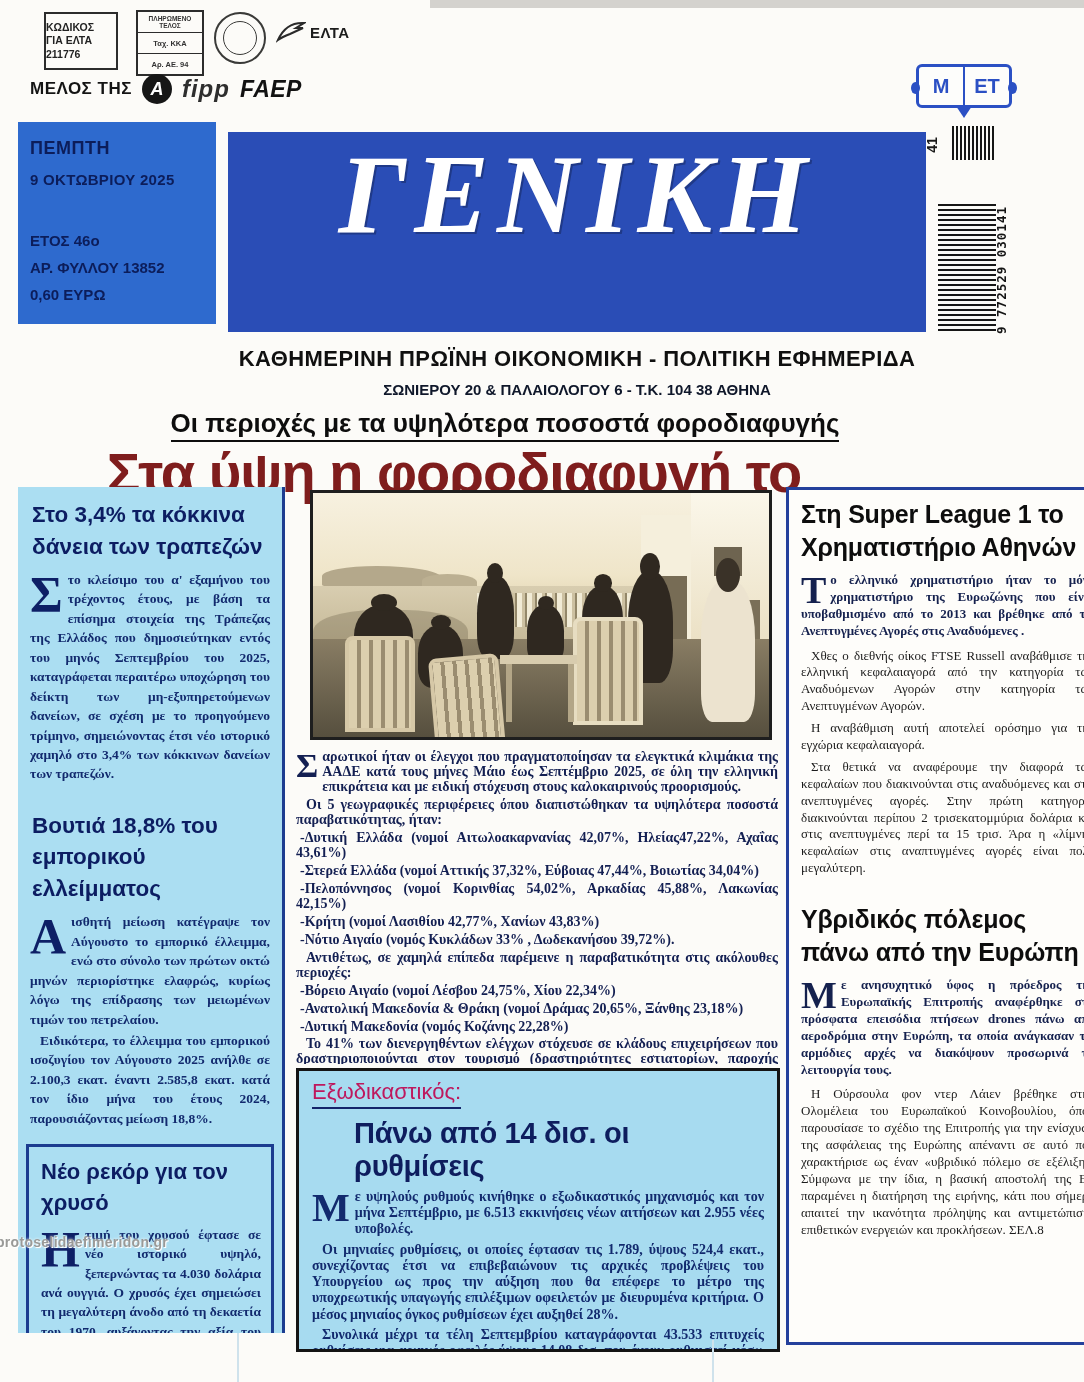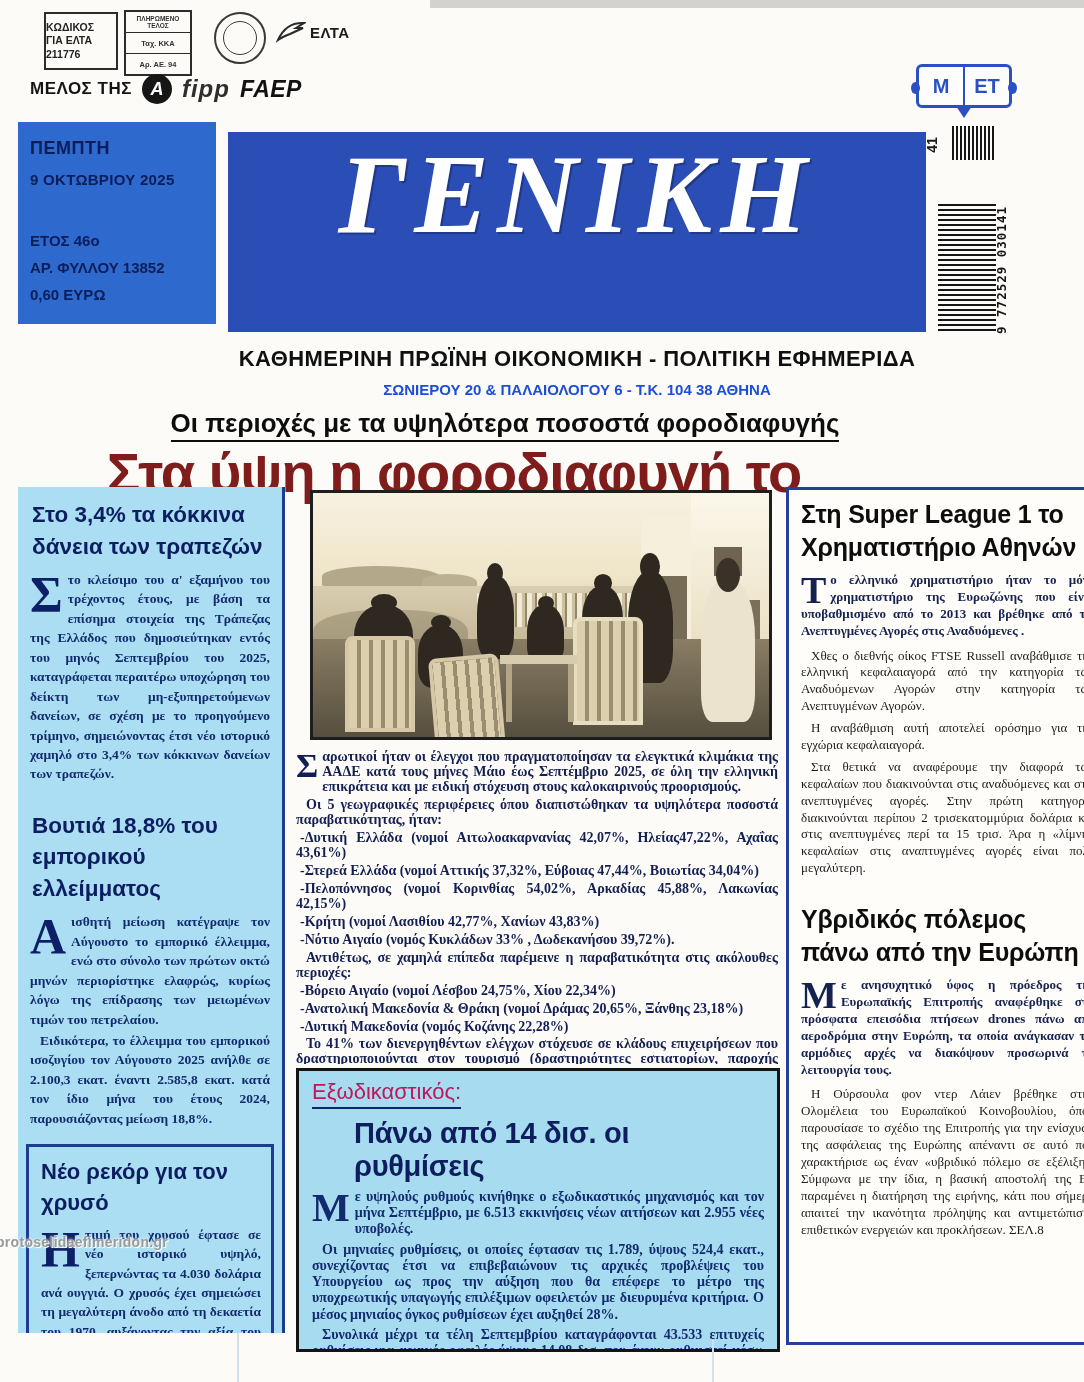--- a/index.html
+++ b/index.html
@@ -7,21 +7,21 @@
         font-family:"Liberation Sans",sans-serif;color:#111;}
   .abs{position:absolute;}
 
   
   .top-grey{left:430px;top:0;width:654px;height:8px;background:#c9c8c3;opacity:.8;}
 
   
   .code-box{left:44px;top:12px;width:70px;height:54px;border:2px solid #2c2c2c;
             display:flex;flex-direction:column;justify-content:center;align-items:flex-start;
             font-size:10.5px;font-weight:800;line-height:1.25;color:#222;text-align:center;}
-  .fee-box{left:124px;top:10px;width:64px;height:62px;border:2px solid #2c2c2c;
+  .fee-box{left:136px;top:10px;width:64px;height:62px;border:2px solid #2c2c2c;
            display:flex;flex-direction:column;color:#333;text-align:center;}
   .fee-box > div{flex:1;display:flex;align-items:center;justify-content:center;font-size:6.5px;font-weight:700;}
   .fee-box > div + div{border-top:1.5px solid #2c2c2c;font-size:7.5px;}
   .round-stamp{left:214px;top:12px;width:48px;height:48px;border:2.5px solid #3a3a38;border-radius:50%;}
   .round-stamp::before{content:"";position:absolute;inset:7px;border:1.5px solid #3a3a38;border-radius:50%;}
   .elta-logo{left:276px;top:20px;display:flex;align-items:center;gap:4px;}
   .elta-word{font-size:15px;font-weight:900;letter-spacing:.5px;color:#1c1c1c;}
   .member-row{left:30px;top:74px;display:flex;align-items:center;gap:10px;}
   .member-label{font-size:17px;font-weight:900;letter-spacing:.5px;color:#141414;}
   .badge{width:30px;height:30px;border-radius:50%;background:#161616;color:#fff;display:flex;
@@ -62,21 +62,21 @@
   .issue .pr{font-size:15px;margin-top:10px;}
 
   
   .masthead{left:228px;top:132px;width:698px;height:200px;background:#2a4db6;color:#fff;
             font-family:"Liberation Serif",serif;font-style:italic;font-weight:700;overflow:hidden;}
   .mh-title{font-size:112px;line-height:1.0;text-align:center;letter-spacing:8px;margin-top:6px;
             text-shadow:2px 2px 0 rgba(0,0,0,.25);}
   .mh-sub{font-size:33px;text-align:right;padding-right:52px;margin-top:-8px;letter-spacing:4px;}
   .tagline{left:228px;top:346px;width:698px;text-align:center;font-size:22px;font-weight:900;
            letter-spacing:.4px;color:#101010;}
-  .address{left:228px;top:381px;width:698px;text-align:center;font-size:15px;font-weight:800;color:#1d4ed8;}
+  .address{left:228px;top:381px;width:698px;text-align:center;font-size:15px;font-weight:800;color:#0f172a;}
 
   
   .kicker{left:0;top:408px;width:1010px;text-align:center;font-size:26px;font-weight:800;color:#0d0d0d;}
   .kicker span{border-bottom:2.5px solid #0d0d0d;padding-bottom:2px;}
   .headline{left:0;top:440px;width:908px;text-align:center;font-size:56px;font-weight:700;
             letter-spacing:-1px;color:#7f1d1d;}
 
   
   .left-panel{left:18px;top:487px;width:267px;height:846px;background:#abdef2;
               border-right:3px solid #1c3c90;box-sizing:border-box;overflow:hidden;}

